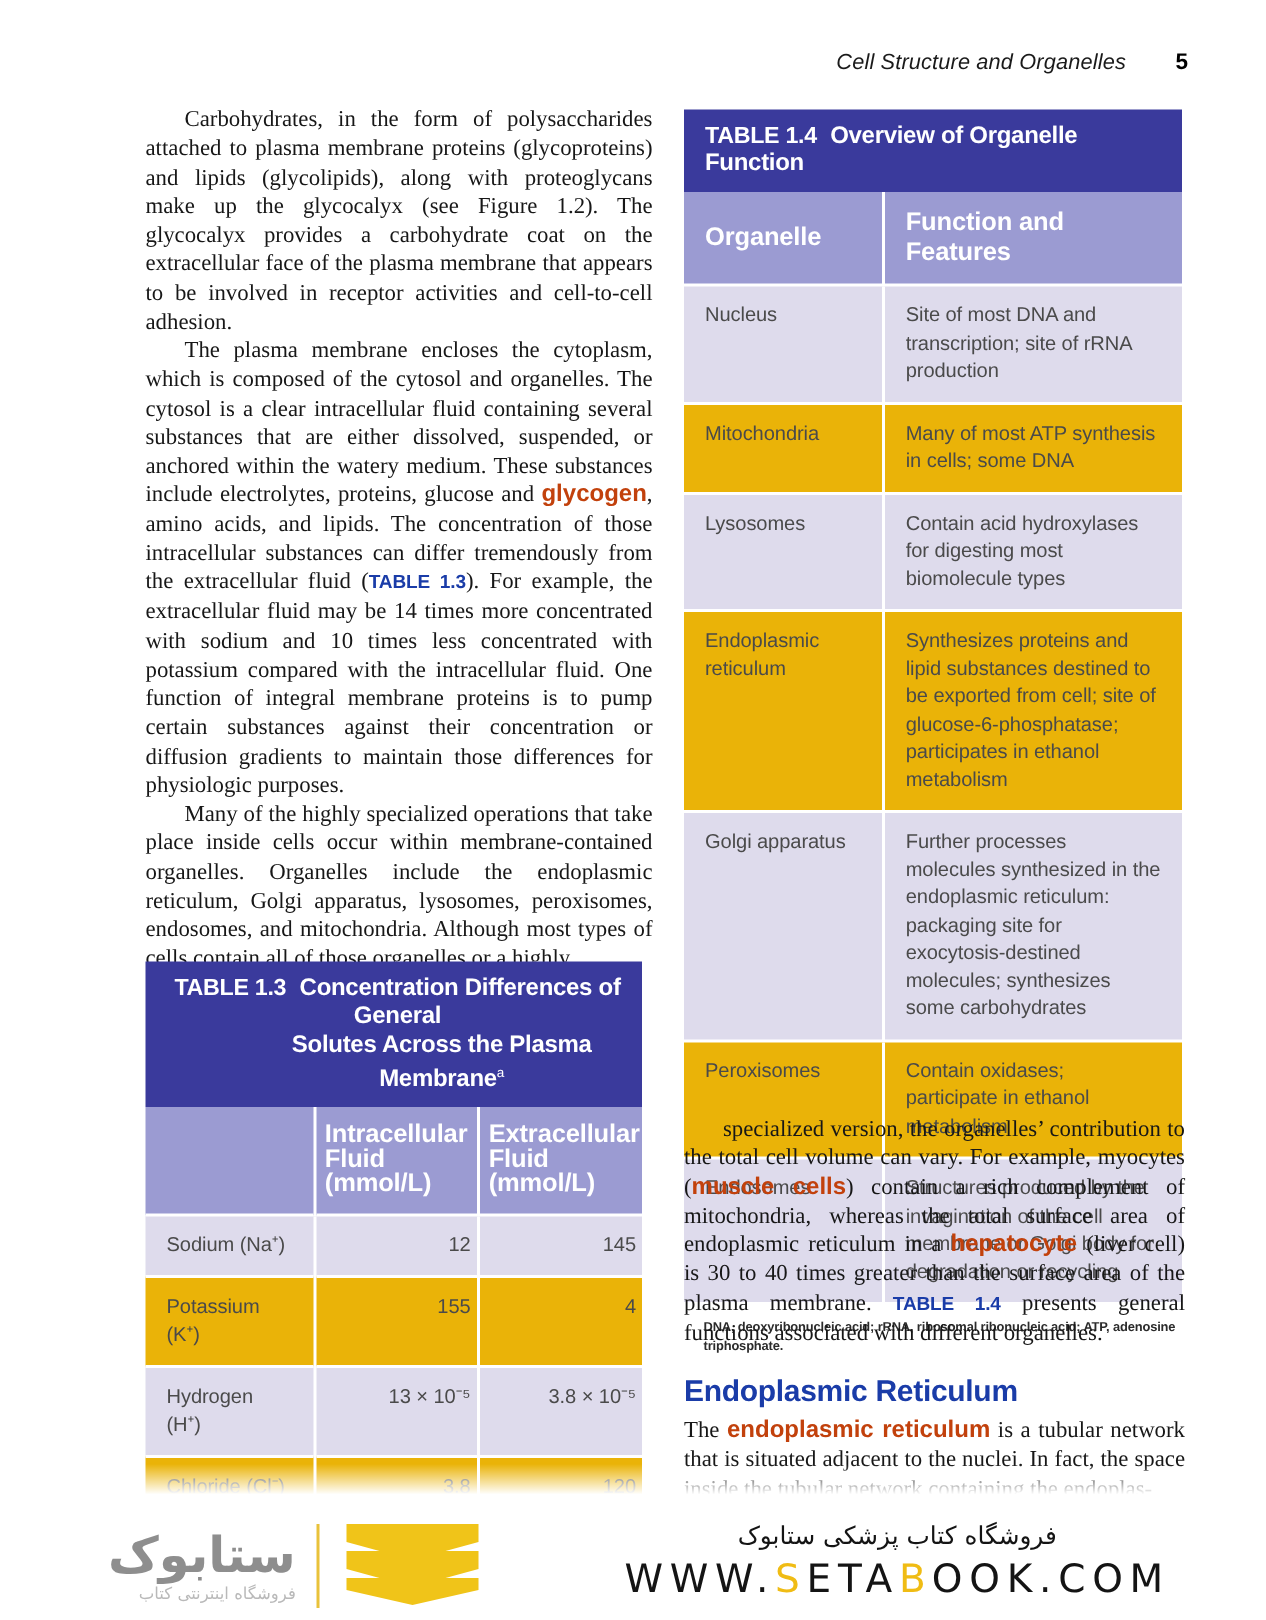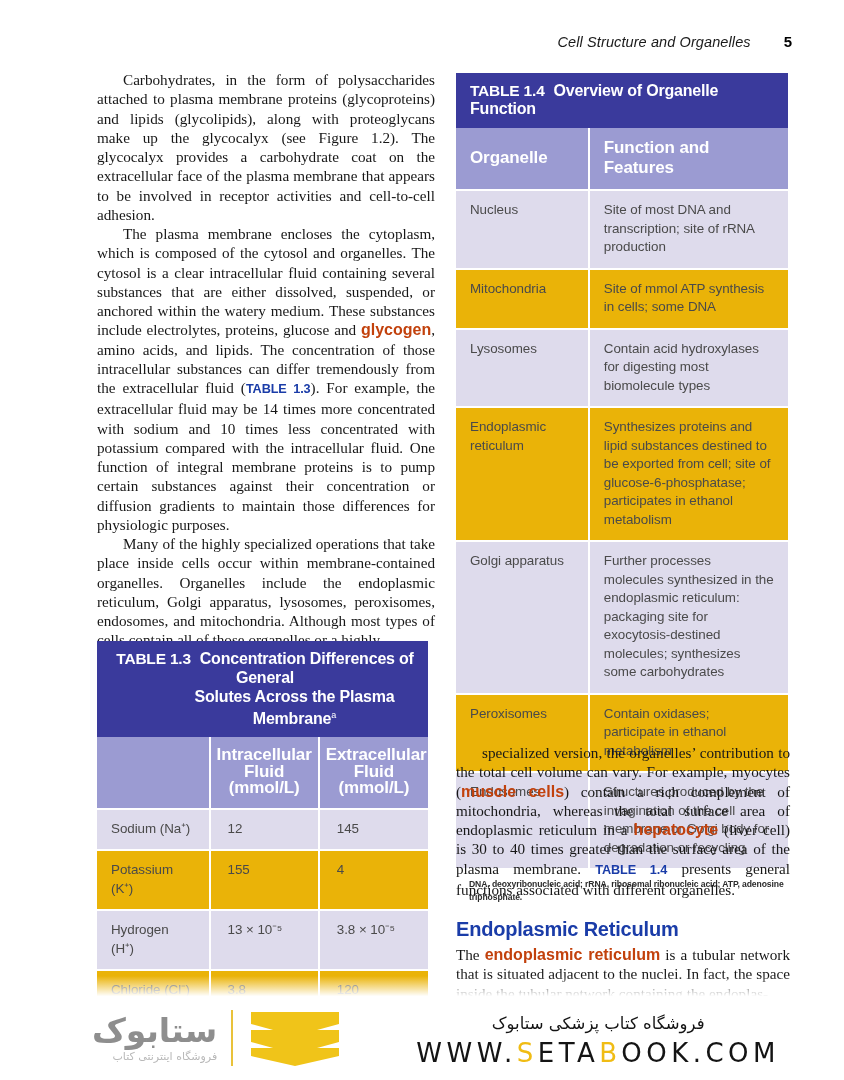--- a/index.html
+++ b/index.html
@@ -142,35 +142,35 @@
     font-family: "Liberation Sans", sans-serif;
     font-weight: bold;
     font-size: 17px;
     text-align: left;
     padding: 10px 14px 11px 14px;
     border-right: 2px solid #ffffff;
     letter-spacing: -0.1px;
     vertical-align: middle;
   }
   th.colhead:last-child { border-right: none; }
-  th.colhead.ctr { text-align: center; padding-left: 6px; padding-right: 6px; line-height: 16.5px; }
+  th.colhead.ctr { padding-left: 6px; padding-right: 6px; line-height: 16.5px; }
   th.colhead.blank { }
 
   td.cell {
     font-family: "Liberation Sans", sans-serif;
     font-size: 13.4px;
     color: #4a4a4a;
     padding: 10px 14px 11px 14px;
     vertical-align: top;
     line-height: 18.5px;
     border-right: 2px solid #ffffff;
     letter-spacing: -0.05px;
   }
   td.cell:last-child { border-right: none; }
-  td.cell.ctr { text-align: left; padding-left: 17px; padding-right: 4px; }
+  td.cell.ctr { text-align: right; padding-left: 17px; padding-right: 4px; }
 
   tr.rA td { background: #dedbec; }
   tr.rB td { background: #eab308; }
 
   .tbl tr { border-bottom: 2px solid #ffffff; }
 
   .tbl-note {
     font-family: "Liberation Sans", sans-serif;
     font-size: 8.6px;
     color: #2b2b2b;
@@ -202,22 +202,22 @@
   #footer {
     position: absolute;
     left: 0; top: 1002px;
     width: 844px; height: 78px;
     background: #ffffff;
     display: flex;
     align-items: center;
   }
   .brand-left {
     display: flex;
-    align-items: flex-start;
-    margin-left: 92px;
+    align-items: flex-end;
+    margin-left: 72px;
     height: 62px;
   }
   .brand-wordmark {
     display: flex;
     flex-direction: column;
     align-items: flex-end;
     justify-content: center;
     padding-right: 14px;
     border-right: 2px solid #e9c23a;
     height: 56px;
@@ -303,21 +303,21 @@
               <th class="colhead">Function and Features</th>
             </tr>
           </thead>
           <tbody>
             <tr class="rA">
               <td class="cell">Nucleus</td>
               <td class="cell">Site of most DNA and transcription; site of rRNA production</td>
             </tr>
             <tr class="rB">
               <td class="cell">Mitochondria</td>
-              <td class="cell">Site of mmol ATP synthesis in cells; some DNA</td>
+              <td class="cell">Many of most ATP synthesis in cells; some DNA</td>
             </tr>
             <tr class="rA">
               <td class="cell">Lysosomes</td>
               <td class="cell">Contain acid hydroxylases for digesting most biomolecule types</td>
             </tr>
             <tr class="rB">
               <td class="cell">Endoplasmic reticulum</td>
               <td class="cell">Synthesizes proteins and lipid substances destined to be exported from cell; site of glucose-6-phosphatase; participates in ethanol metabolism</td>
             </tr>
             <tr class="rA">

